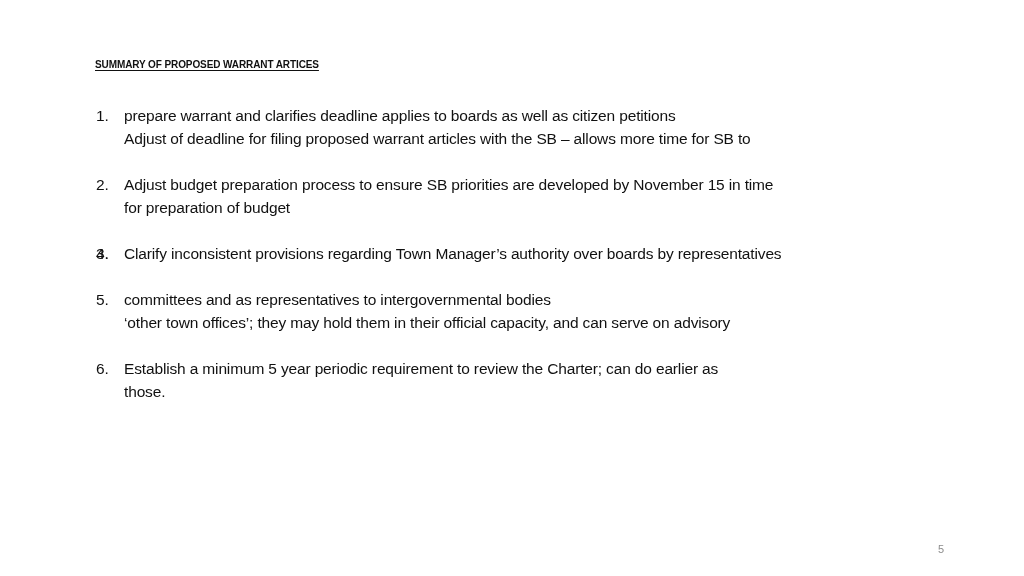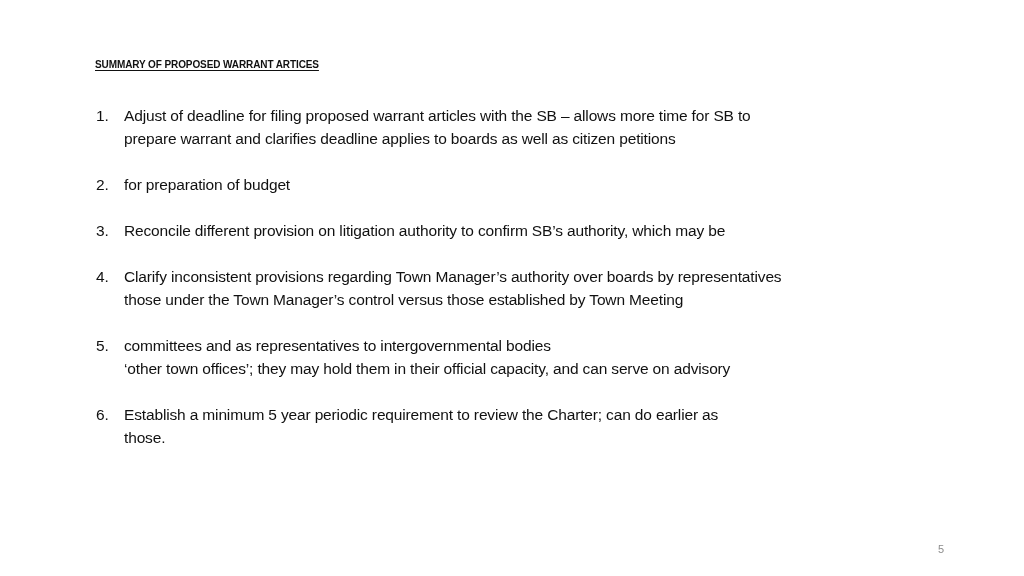--- a/index.html
+++ b/index.html
@@ -68,35 +68,34 @@
   </style>
 </head>
 <body>
 
 <div class="slide">
   <div class="title">SUMMARY OF PROPOSED WARRANT ARTICES</div>
 
   <ol class="list">
     <li class="item">
       <span class="num">1.</span>
+      <span class="line">prepare warrant and clarifies deadline applies to boards as well as citizen petitions</span>
       <span class="line">Adjust of deadline for filing proposed warrant articles with the SB – allows more time for SB to</span>
-      <span class="line">prepare warrant and clarifies deadline applies to boards as well as citizen petitions</span>
     </li>
     <li class="item">
       <span class="num">2.</span>
+      <span class="line">Adjust budget preparation process to ensure SB priorities are developed by November 15 in time</span>
       <span class="line">for preparation of budget</span>
     </li>
     <li class="item">
       <span class="num">3.</span>
-      <span class="line">Reconcile different provision on litigation authority to confirm SB’s authority, which may be</span>
     </li>
     <li class="item">
       <span class="num">4.</span>
       <span class="line">Clarify inconsistent provisions regarding Town Manager’s authority over boards by representatives</span>
-      <span class="line">those under the Town Manager’s control versus those established by Town Meeting</span>
     </li>
     <li class="item">
       <span class="num">5.</span>
       <span class="line">committees and as representatives to intergovernmental bodies</span>
       <span class="line">‘other town offices’; they may hold them in their official capacity, and can serve on advisory</span>
     </li>
     <li class="item">
       <span class="num">6.</span>
       <span class="line">Establish a minimum 5 year periodic requirement to review the Charter; can do earlier as</span>
       <span class="line">those.</span>

